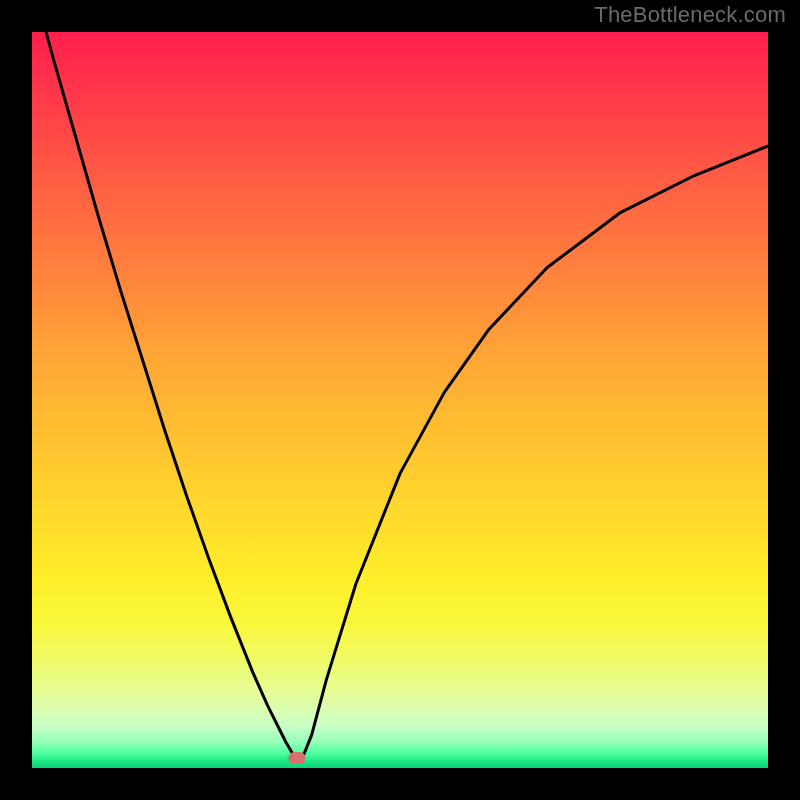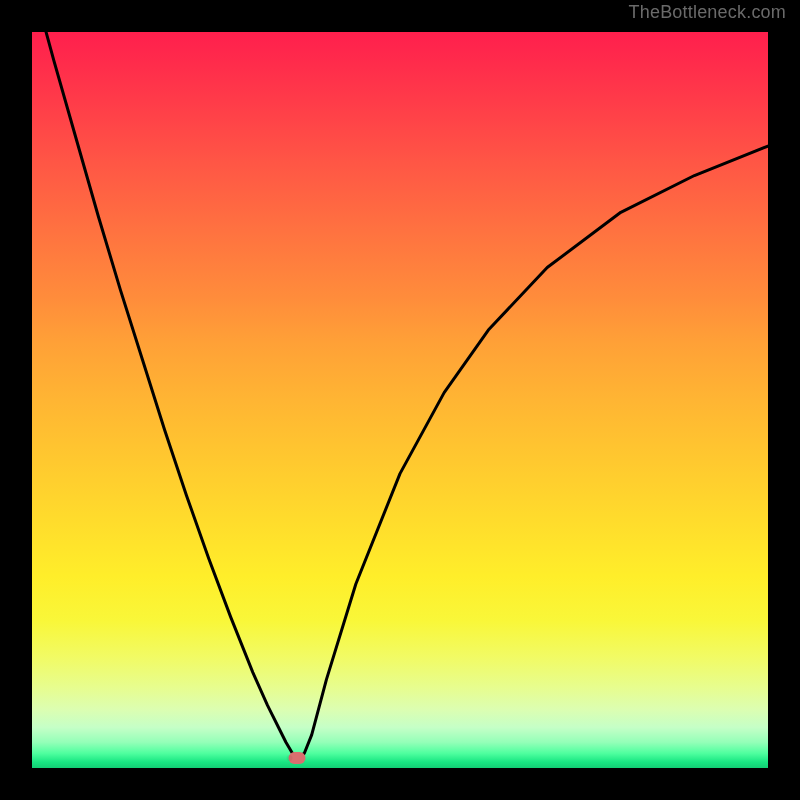--- a/index.html
+++ b/index.html
@@ -14,21 +14,21 @@
   .stage {
     position: relative;
     width: 800px;
     height: 800px;
   }
   .watermark {
     position: absolute;
     top: 2px;
     right: 14px;
     color: #6a6a6a;
-    font-size: 18px;
+    font-size: 22px;
     font-weight: 500;
     letter-spacing: 0.2px;
     z-index: 20;
   }
   .plot-area {
     position: absolute;
     left: 32px;
     top: 32px;
     width: 736px;
     height: 736px;

